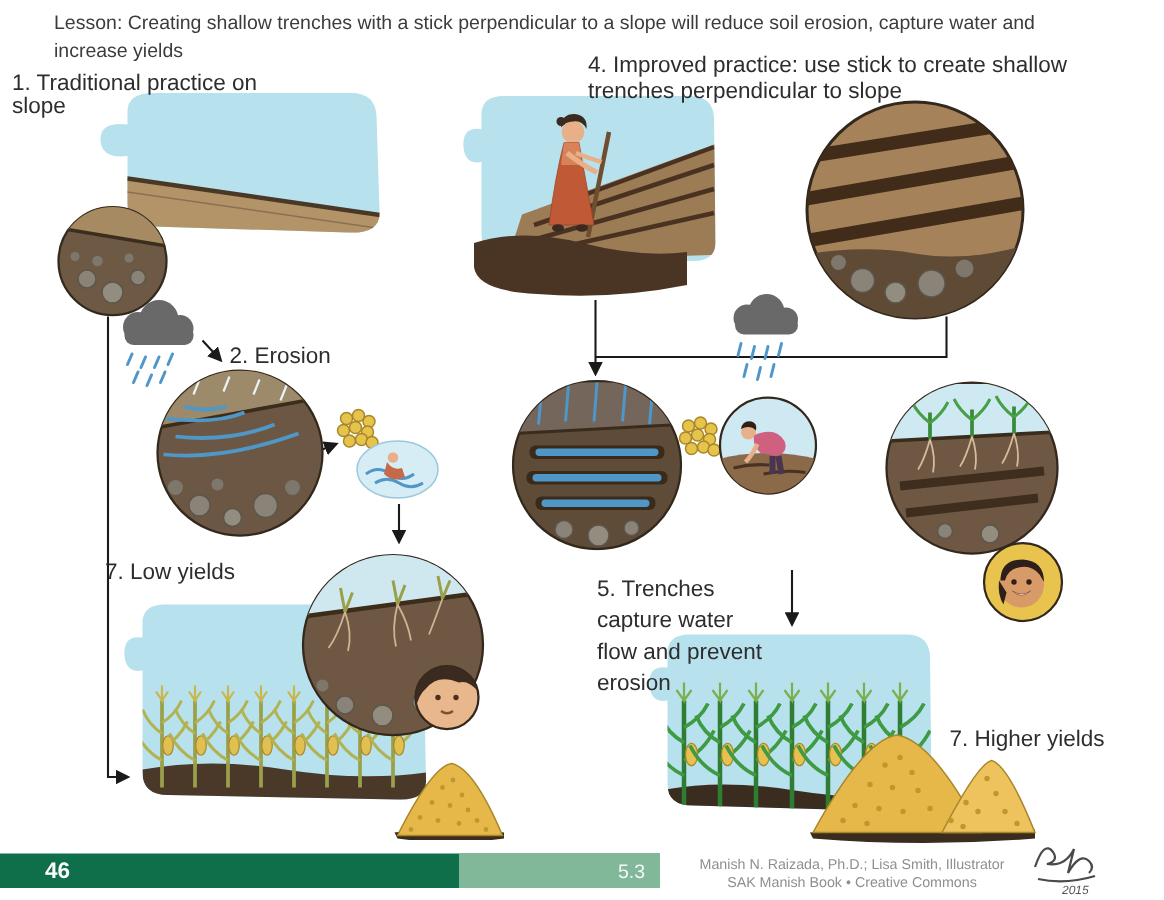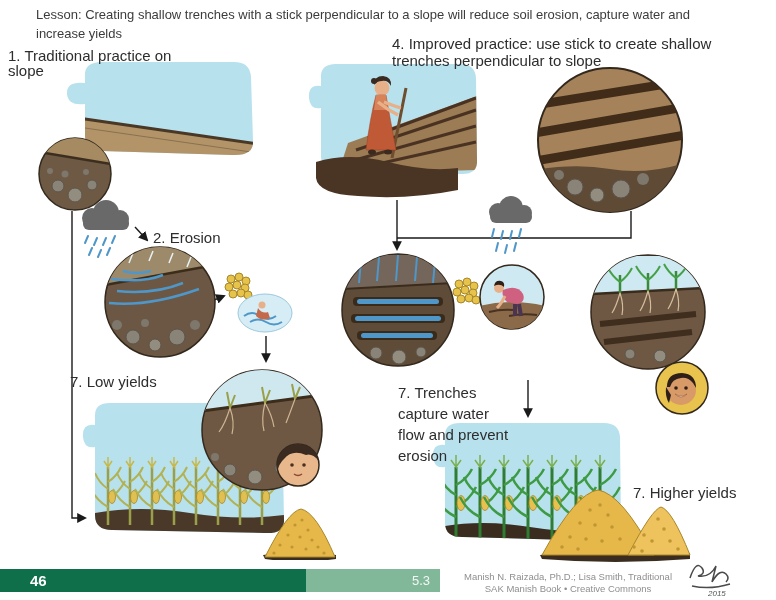--- a/index.html
+++ b/index.html
@@ -466,31 +466,31 @@
         <circle cx="248" cy="134" r="1.8"></circle>
         <circle cx="212" cy="136" r="1.8"></circle>
     </g>
   </svg>
 
   <div class="abs title">Lesson: Creating shallow trenches with a stick perpendicular to a slope will reduce soil erosion, capture water and increase yields</div>
   <div class="abs lbl" style="left:8px;top:48px;width:200px">1. Traditional practice on slope</div>
   <div class="abs lbl" style="left:153px;top:230px;width:90px">2. Erosion</div>
   <div class="abs lbl" style="left:70px;top:374px;width:110px">7. Low yields</div>
   <div class="abs lbl wide" style="left:392px;top:35px;width:376px">4. Improved practice: use stick to create shallow trenches perpendicular to slope</div>
-  <div class="abs lbl tall" style="left:398px;top:382px;width:112px">7. Trenches capture water flow and prevent erosion</div>
+  <div class="abs lbl tall" style="left:398px;top:382px;width:112px">5. Trenches capture water flow and prevent erosion</div>
   <div class="abs lbl" style="left:633px;top:485px;width:110px">7. Higher yields</div>
 
   <div class="abs footer-bar">
     <span class="page-num">46</span>
     <div class="footer-light">
       <span class="section-num">5.3</span>
     </div>
   </div>
   <div class="abs credits">
-    <div>Manish N. Raizada, Ph.D.; Lisa Smith, Traditional</div>
+    <div>Manish N. Raizada, Ph.D.; Lisa Smith, Illustrator</div>
     <div>SAK Manish Book • Creative Commons</div>
   </div>
   <svg class="abs" style="left:686px;top:556px" width="56" height="44" viewBox="0 0 56 44">
     <g stroke="#4a4a4a" stroke-width="1.5" fill="none">
       <path d="M4,22 Q10,4 16,12 Q20,18 12,20 Q24,22 30,10 L26,26 Q34,12 40,18 Q44,22 40,26"></path>
       <path d="M6,30 Q24,34 44,28"></path>
     </g>
     <text x="22" y="40" font-size="8" font-style="italic" fill="#555555">2015</text>
   </svg>
 

